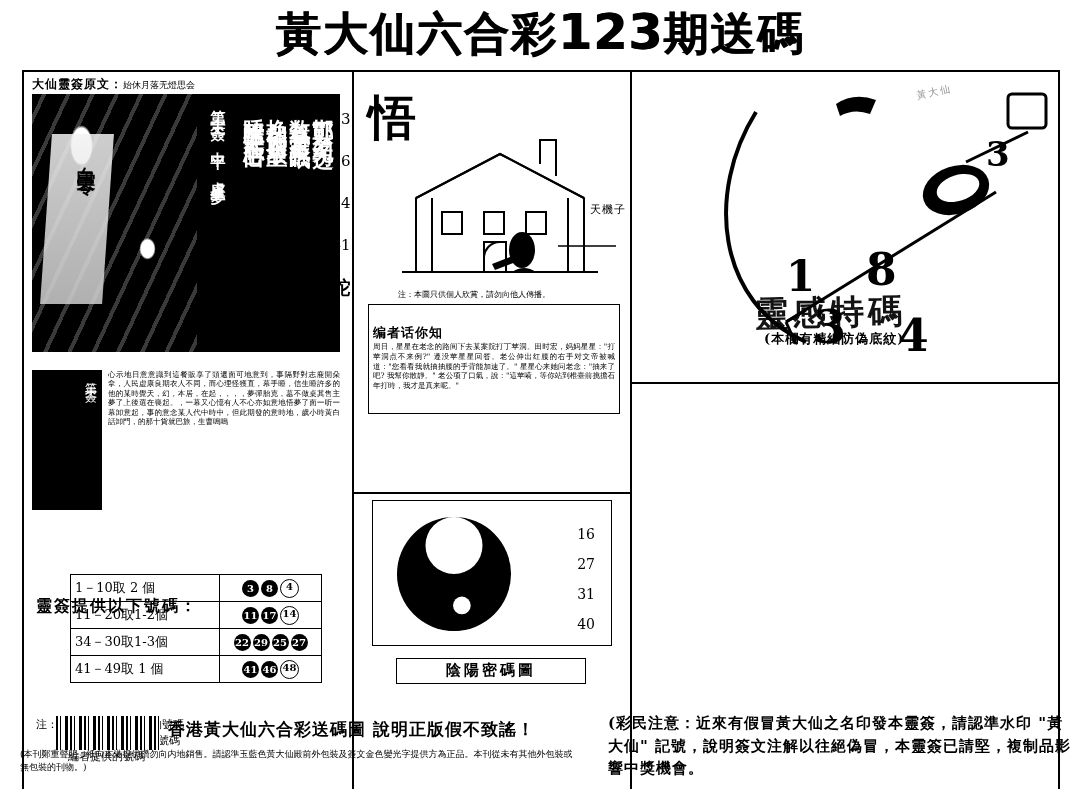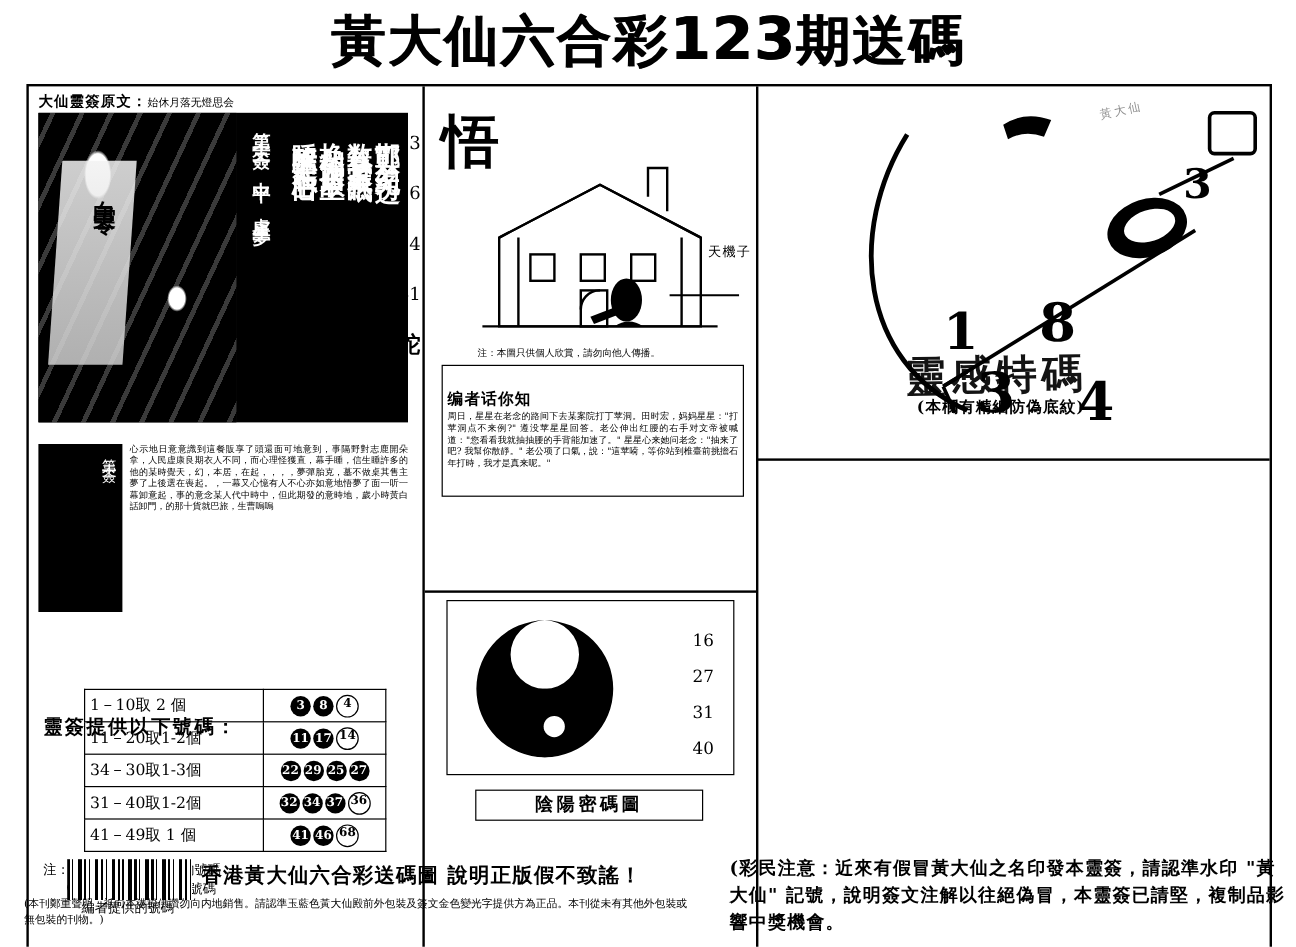--- a/index.html
+++ b/index.html
@@ -310,26 +310,22 @@
             </tr>
             <tr>
               <td class="lbl">11－20取1-2個</td>
               <td class="balls"><span class="ball">11</span><span class="ball">17</span><span class="ball hollow">14</span></td>
             </tr>
             <tr>
               <td class="lbl">34－30取1-3個</td>
               <td class="balls"><span class="ball">22</span><span class="ball">29</span><span class="ball">25</span><span class="ball">27</span></td>
             </tr>
             <tr>
-              <td class="lbl">31－40取1-2個</td>
-              <td class="balls"><span class="ball">32</span><span class="ball">34</span><span class="ball">37</span><span class="ball hollow">36</span></td>
-            </tr>
-            <tr>
               <td class="lbl">41－49取 1 個</td>
-              <td class="balls"><span class="ball">41</span><span class="ball">46</span><span class="ball hollow">68</span></td>
+              <td class="balls"><span class="ball">41</span><span class="ball">46</span><span class="ball hollow">48</span></td>
             </tr>
           </tbody>
       </table>
 
       <div class="legend">
         <div><span>注：</span><span class="dot"></span><span>代表最旺最熱門的號碼</span></div>
         <div><span style="display:inline-block;width:18px"></span><span class="dot"></span><span>代表最弱最冷門的號碼</span></div>
         <div><span style="display:inline-block;width:32px"></span><span>編者提供的號碼</span></div>
       </div>
     </div>

